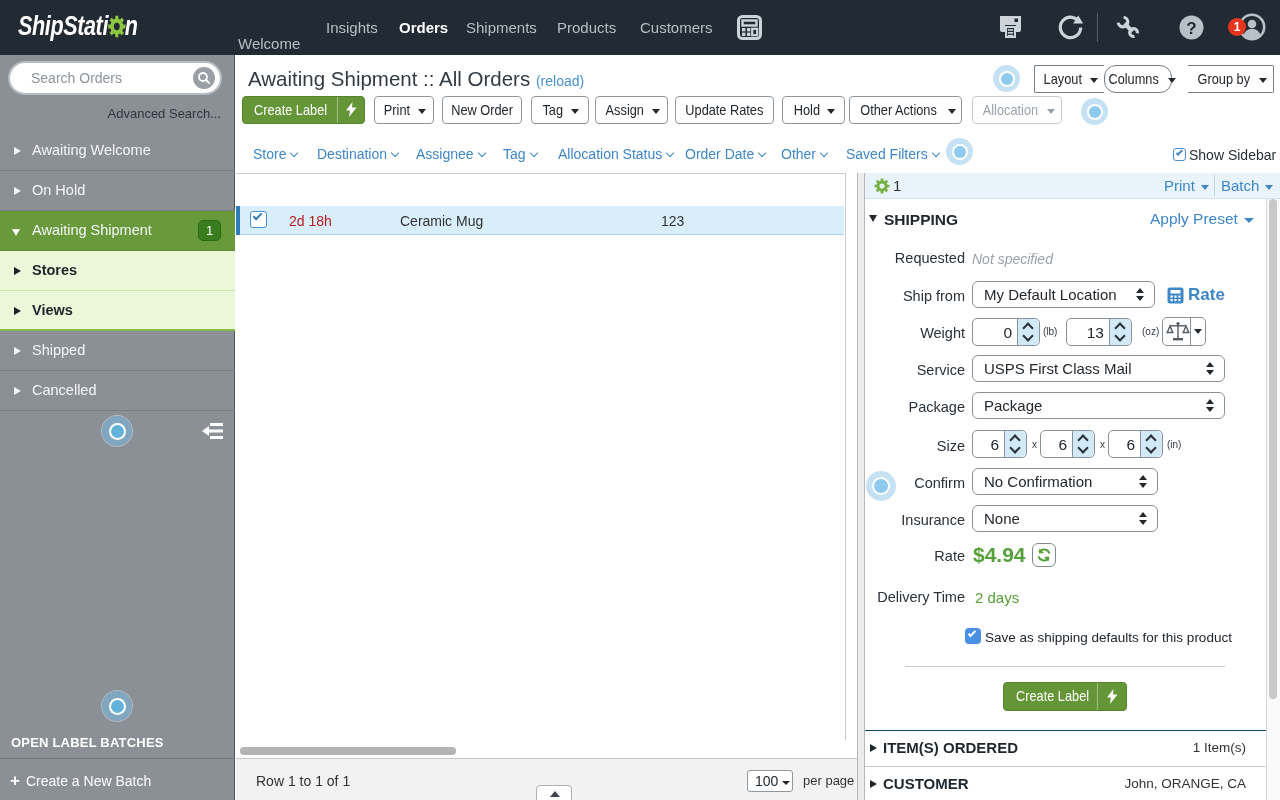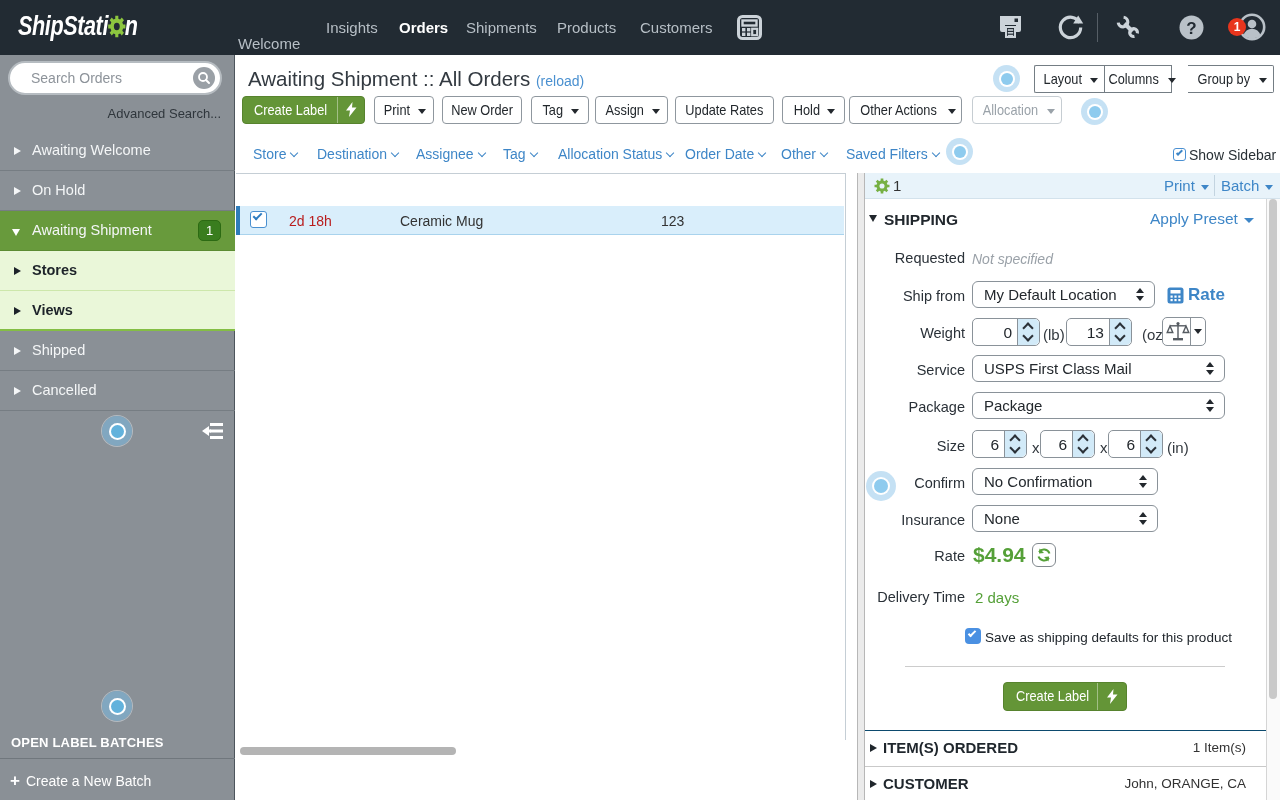--- a/index.html
+++ b/index.html
@@ -77,21 +77,21 @@
 .sel .arrows { position:absolute; right:9px; top:6px; width:9px; }
 .sel .arrows .up { display:block; width:0;height:0;border-left:4.5px solid transparent;border-right:4.5px solid transparent;border-bottom:5.5px solid #23282d; margin-bottom:3px;}
 .sel .arrows .dn { display:block; width:0;height:0;border-left:4.5px solid transparent;border-right:4.5px solid transparent;border-top:5.5px solid #23282d; }
 .spininput { position:absolute; height:28px; background:#fff; border:1px solid #8a9299; border-radius:5px; }
 .spininput .val { position:absolute; right:27px; top:5px; font-size:15.5px; color:#23282d; }
 .spininput .spin { position:absolute; right:0; top:0; width:22px; height:26px; border-left:1px solid #8a9299; border-radius:0 5px 5px 0; overflow:hidden; }
 .spincell { display:block; width:22px; height:13px; background:#d2eaf8; position:relative; }
 .spincell.up { height:13px; }
 .chevup { position:absolute; left:6px; top:5px; width:8px; height:8px; border-left:2px solid #2b3138; border-top:2px solid #2b3138; transform:rotate(45deg); }
 .chevdn { position:absolute; left:6px; top:0px; width:8px; height:8px; border-right:2px solid #2b3138; border-bottom:2px solid #2b3138; transform:rotate(45deg); }
-.unit { position:absolute; font-size:15px; color:#33393f; }
+.unit { position:absolute; font-size:10px; color:#33393f; }
 #ratebtn { position:absolute; left:167px; top:344px; width:24px; height:24px; border:1px solid #82898f; border-radius:6px; background:#fff; }
 #savecb { position:absolute; left:100px; top:429px; width:16px; height:16px; background:#4a90e2; border-radius:4px; }
 #savecb .check { border-color:#fff; left:3px; top:3px; width:8px; height:4px; }
 #sectitems { position:absolute; left:0; top:531px; width:401px; height:35px; border-top:1px solid #0c4a6e; }
 #sectcust { position:absolute; left:0; top:567px; width:401px; height:35px; border-top:1px solid #c9c9c9; }
 .secttri { position:absolute; left:5px; top:13px; width:0; height:0; border-left:7px solid #1f262c; border-top:4.5px solid transparent; border-bottom:4.5px solid transparent; }
 .secthead { position:absolute; left:18px; top:8px; font-size:15px; font-weight:bold; color:#1f262c; }
 .sectval { position:absolute; right:20px; top:9px; font-size:13.5px; color:#333; }
 #vscroll { position:absolute; left:401px; top:26px; width:14px; height:601px; background:#fafafa; border-left:1px solid #d5d5d5; }
 #vthumb { position:absolute; left:2px; top:0px; width:8px; height:500px; background:#c9c9c9; border-radius:4px; }
@@ -223,21 +223,21 @@
   <div class="btn" style="left:138px; top:41px; width:60px;"><span class="t">Print</span><span class="caret"></span></div>
   <div class="btn" style="left:206px; top:41px; width:80px;"><span class="t">New Order</span></div>
   <div class="btn" style="left:295px; top:41px; width:58px;"><span class="t">Tag</span><span class="caret"></span></div>
   <div class="btn" style="left:359px; top:41px; width:73px;"><span class="t">Assign</span><span class="caret"></span></div>
   <div class="btn" style="left:439px; top:41px; width:99px;"><span class="t">Update Rates</span></div>
   <div class="btn" style="left:546px; top:41px; width:63px;"><span class="t">Hold</span><span class="caret"></span></div>
   <div class="btn" style="left:613px; top:41px; width:113px;"><span class="t">Other Actions</span><span class="caret"></span></div>
   <div class="btn" style="left:736px; top:41px; width:90px; color:#9aa2a9; border-color:#c6cdd2;"><span class="t">Allocation</span><span class="caret" style="border-top-color:#9aa2a9;"></span></div>
 
   <div class="btn" style="left:798px; top:10px; width:70px; border-radius:2px 0 0 2px; border-right:none; border-color:#747d84;"><span class="t">Layout</span><span class="caret"></span></div>
-  <div class="btn" style="left:868px; top:10px; width:68px; border-radius:0; border-color:#747d84;"><span class="t">Columns</span><span class="caret"></span></div>
+  <div class="btn" style="left:868px; top:10px; width:68px; border-radius:12px; border-color:#747d84;"><span class="t">Columns</span><span class="caret"></span></div>
   <div class="btn" style="left:952px; top:10px; width:86px; border-radius:0 2px 2px 0; border-left:none; border-color:#747d84;"><span class="t">Group by</span><span class="caret"></span></div>
 
   <div class="filterlink" style="left:17px;">Store<span class="chev"></span></div>
   <div class="filterlink" style="left:81px;">Destination<span class="chev"></span></div>
   <div class="filterlink" style="left:180px;">Assignee<span class="chev"></span></div>
   <div class="filterlink" style="left:267px;">Tag<span class="chev"></span></div>
   <div class="filterlink" style="left:322px;">Allocation Status<span class="chev"></span></div>
   <div class="filterlink" style="left:449px;">Order Date<span class="chev"></span></div>
   <div class="filterlink" style="left:545px;">Other<span class="chev"></span></div>
   <div class="filterlink" style="left:610px;">Saved Filters<span class="chev"></span></div>
@@ -251,20 +251,28 @@
       <div class="accent"></div>
       <div class="cbox checked" style="position:absolute; left:14px; top:5px;">
           <span class="check"></span>
         </div>
       <div class="hcell" style="left:53px; top:7px; color:#b91c1c;">2d 18h</div>
       <div class="hcell" style="left:164px; top:7px; color:#333;">Ceramic Mug</div>
       <div class="hcell" style="left:425px; top:7px; color:#333;">123</div>
     </div>
   </div>
   <div id="hscroll"></div>
+  <div id="gridfooter">
+    <div class="abs" style="left:20px; top:14px; font-size:14px; color:#333;">Row 1 to 1 of 1</div>
+    <div class="abs" style="left:511px; top:11px; width:46px; height:22px; background:#fff; border:1px solid #8f989f; border-radius:3px; font-size:14px; color:#23282d; line-height:20px; padding-left:7px;">100<span class="caret" style="border-top-width:4.5px; border-left-width:4px; border-right-width:4px; margin-left:4px;"></span></div>
+    <div class="abs" style="left:567px; top:14px; font-size:13px; color:#333; white-space:nowrap;">per page</div>
+    <div id="upbtn">
+        <span class="tri"></span>
+      </div>
+  </div>
 </div>
 
 <div id="gutter"></div>
 
 <div id="panel">
   <div id="panelhead">
     <svg style="position:absolute; left:9px; top:5px;" width="16" height="16" viewBox="0 0 20 20">
         <path fill="#76b043" fill-rule="evenodd" d="M19.35,8.33 L19.35,11.67 L16.80,11.67 L15.99,13.62 L17.79,15.43 L15.43,17.79 L13.62,15.99 L11.67,16.80 L11.67,19.35 L8.33,19.35 L8.33,16.80 L6.38,15.99 L4.57,17.79 L2.21,15.43 L4.01,13.62 L3.20,11.67 L0.65,11.67 L0.65,8.33 L3.20,8.33 L4.01,6.38 L2.21,4.57 L4.57,2.21 L6.38,4.01 L8.33,3.20 L8.33,0.65 L11.67,0.65 L11.67,3.20 L13.62,4.01 L15.43,2.21 L17.79,4.57 L15.99,6.38 L16.80,8.33 Z M13.20,10.00 A3.20,3.20 0 1,0 6.80,10.00 A3.20,3.20 0 1,0 13.20,10.00 Z"></path>
       </svg>
     <span class="abs" style="left:28px; top:4px; font-size:15px; color:#333;">1</span>

